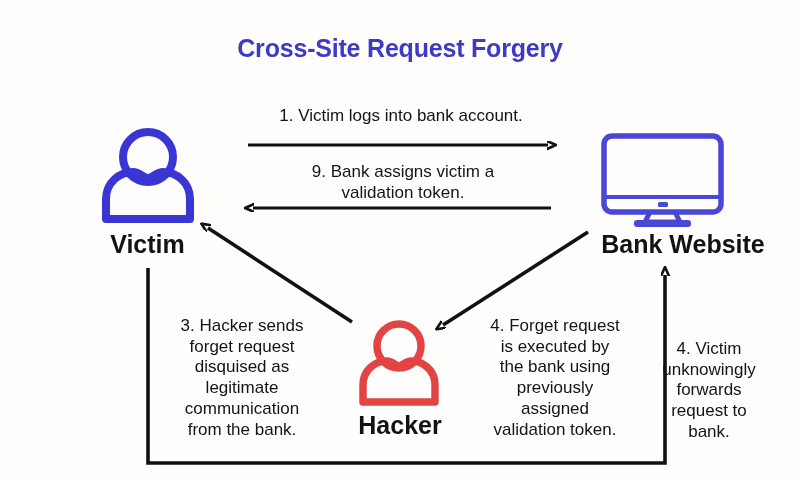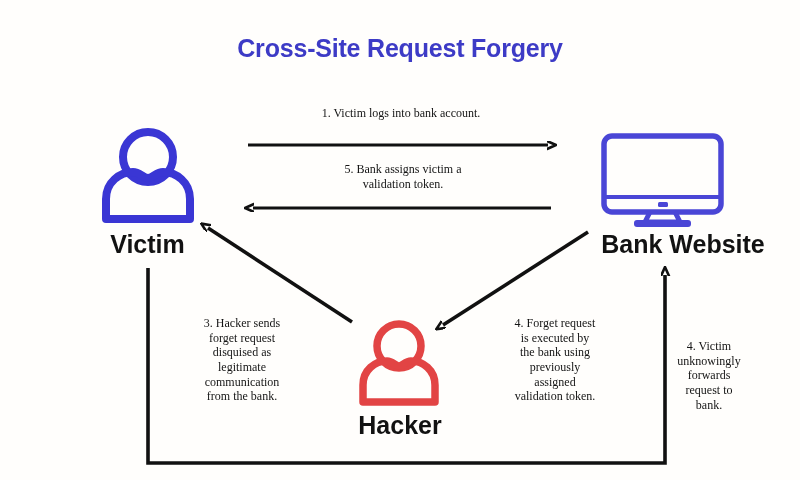--- a/index.html
+++ b/index.html
@@ -43,24 +43,23 @@
     font-size: 25px;
     font-weight: bold;
     text-align: center;
     color: #121212;
   }
   #victim-label  { left: 80px;  top: 229px; width: 135px; }
   #bank-label    { left: 578px; top: 229px; width: 210px; }
   #hacker-label  { left: 330px; top: 410px; width: 140px; }
 
   .step-text {
-    font-size: 12px;
+    font-size: 17px;
     text-align: center;
     color: #141414;
-    font-family: Liberation Serif, serif;
   }
   #step1-text { left: 233px; top: 106px; width: 336px; }
   #step2-text { left: 265px; top: 162px; width: 276px; }
   #step3-text { left: 154px; top: 316px; width: 176px; text-align: center; }
   #step5-text { left: 462px; top: 316px; width: 186px; }
   #step4-text { left: 648px; top: 339px; width: 122px; }
 </style>
 </head>
 <body>
 
@@ -106,21 +105,21 @@
     <line x1="588" y1="232" x2="443" y2="325" stroke="#111111" stroke-width="3.6" marker-end="url(#arrowhead)"></line>
   </svg>
 
   <div class="txt" id="page-title">Cross-Site Request Forgery</div>
 
   <div class="txt node-label" id="victim-label">Victim</div>
   <div class="txt node-label" id="bank-label">Bank Website</div>
   <div class="txt node-label" id="hacker-label">Hacker</div>
 
   <div class="txt step-text" id="step1-text">1.  Victim logs into bank account.</div>
-  <div class="txt step-text" id="step2-text">5. Bank assigns victim a
+  <div class="txt step-text" id="step2-text">9. Bank assigns victim a
 validation token.</div>
   <div class="txt step-text" id="step3-text">3. Hacker sends
 forget request
 disquised as
 legitimate
 communication
 from the bank.</div>
   <div class="txt step-text" id="step4-text">4. Victim
 unknowingly
 forwards

